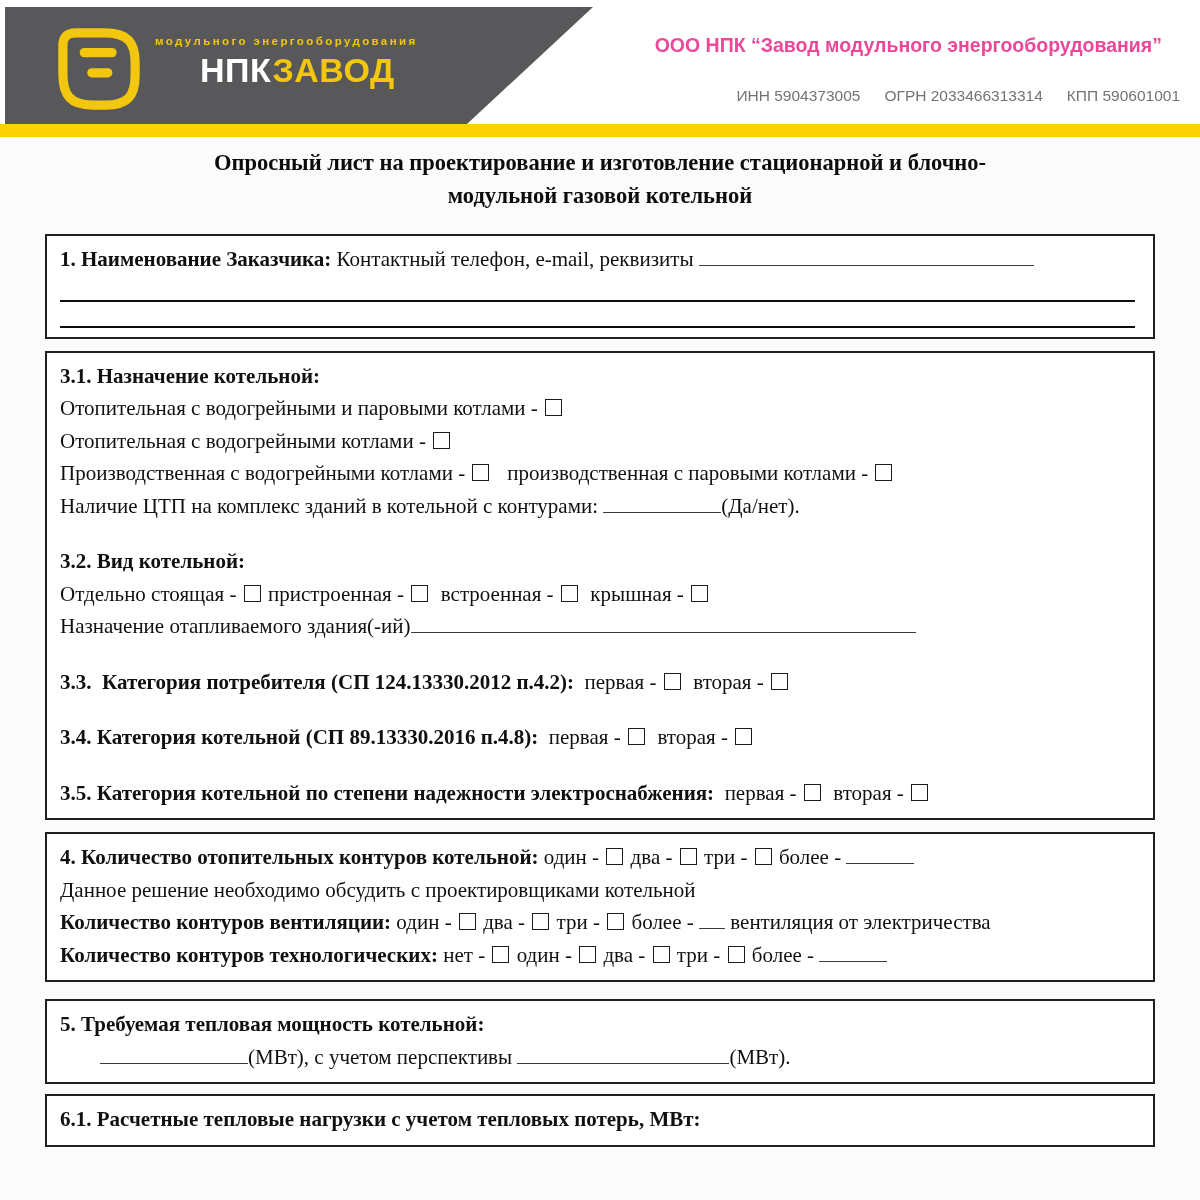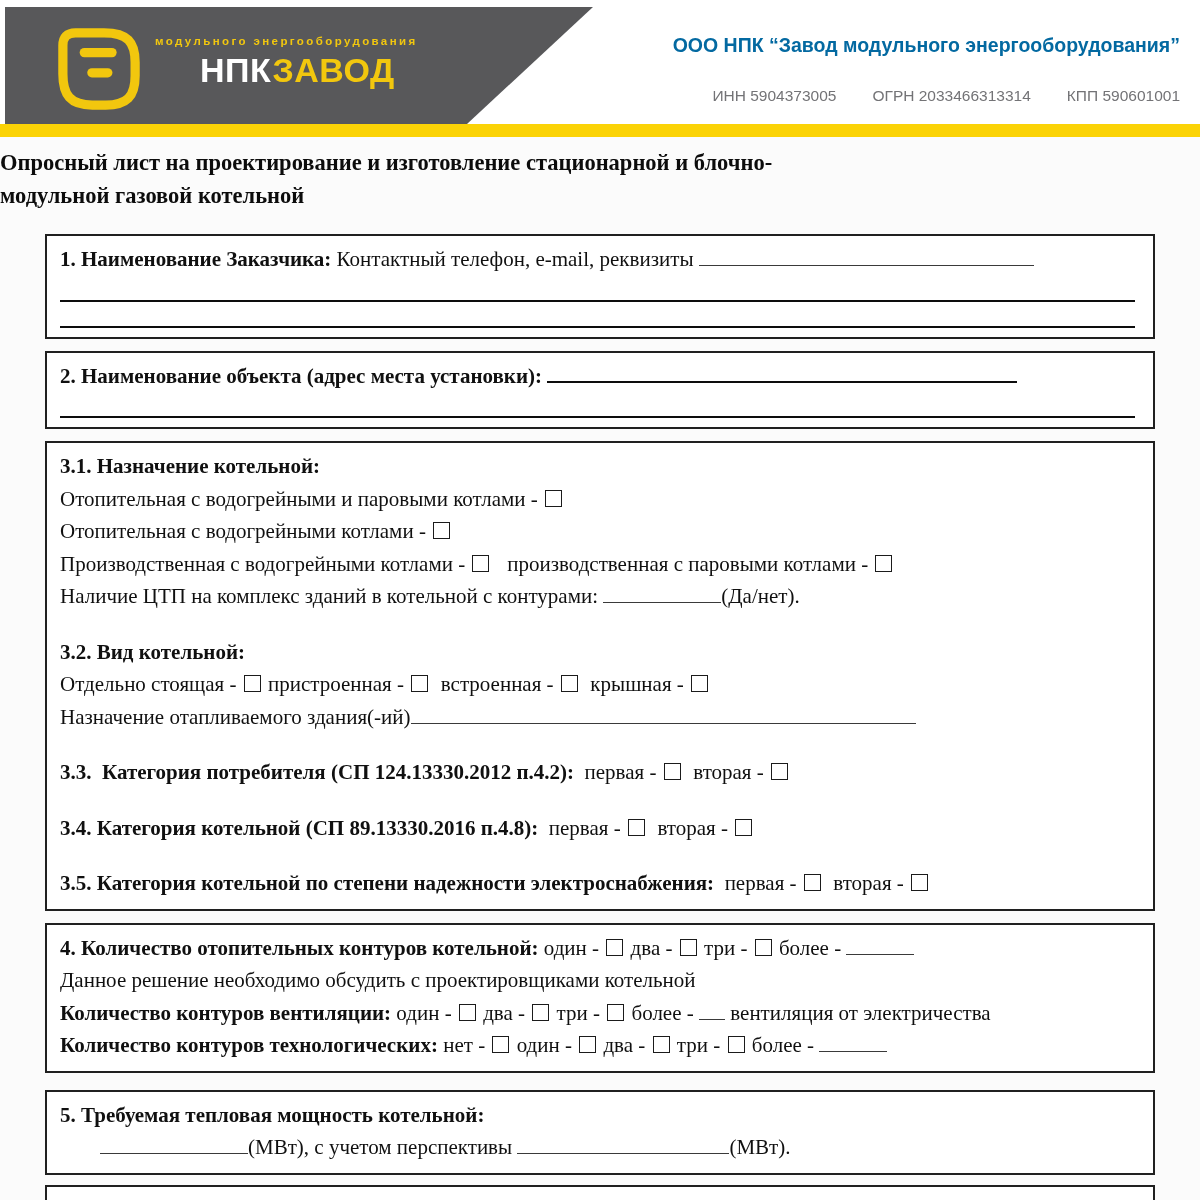--- a/index.html
+++ b/index.html
@@ -9,26 +9,26 @@
   
   .hdr{position:relative;height:137px;background:#fff;}
   .hdr-dark{position:absolute;left:5px;top:7px;width:592px;height:117px;background:#58585a;
             clip-path:polygon(0 0,588px 0,462px 117px,0 117px);}
   .logo{position:absolute;left:50px;top:20px;display:flex;align-items:flex-start;gap:12px;}
   .logo-icon{display:block;}
   .logo-text{padding-top:8px;}
   .tagline{font:700 11.5px "Liberation Sans",sans-serif;letter-spacing:2.4px;color:#f2c70e;margin-bottom:6px;white-space:nowrap;}
   .brand{font:700 34px "Liberation Sans",sans-serif;letter-spacing:.5px;color:#fff;white-space:nowrap;line-height:1;margin-left:45px;}
   .brand .yl{color:#f2c70e;}
-  .company{position:absolute;right:20px;top:34px;font:700 19.5px "Liberation Sans",sans-serif;color:#0369a1;white-space:nowrap;}
-  .reqs{position:absolute;right:20px;top:87px;display:flex;gap:36px;font:400 15.5px "Liberation Sans",sans-serif;color:#737376;white-space:nowrap;}
+  .company{position:absolute;right:38px;top:34px;font:700 19.5px "Liberation Sans",sans-serif;color:#ec4899;white-space:nowrap;}
+  .reqs{position:absolute;right:20px;top:87px;display:flex;gap:24px;font:400 15.5px "Liberation Sans",sans-serif;color:#737376;white-space:nowrap;}
   .stripe{position:absolute;left:0;right:0;top:124px;height:13px;background:#fbd306;}
 
   
-  .title{margin:9px 0 22px;font:700 22.5px "Liberation Serif",serif;color:#0c0c0c;line-height:33px;}
+  .title{margin:9px 0 22px;text-align:center;font:700 22.5px "Liberation Serif",serif;color:#0c0c0c;line-height:33px;}
 
   
   .box{margin:0 45px 12px;border:2.2px solid #202020;background:#fff;padding:7px 13px 9px;}
   [data-name="form-section-s4"]{margin-bottom:17px;}
   [data-name="form-section-s5"]{margin-bottom:10px;}
   .row{font:400 21px "Liberation Serif",serif;color:#101010;line-height:32.5px;white-space:pre;}
   .row .b{font-weight:700;}
   .row.gap{margin-top:23px;}
   .cb{display:inline-block;width:15px;height:15px;border:1.6px solid #1b1b1b;background:#fff;vertical-align:-1px;margin:0 2px;}
   .ul{display:inline-block;height:20px;border-bottom:1.5px solid #3a3a3a;}
@@ -67,24 +67,20 @@
     <div data-name="page-title-line1">Опросный лист на проектирование и изготовление стационарной и блочно-</div>
     <div data-name="page-title-line2">модульной газовой котельной</div>
   </div>
 
   <div data-name="form-body" id="form-body">
       <div class="box" data-name="form-section-s1">
         <div class="row" data-name="form-row"><span class="b" data-name="form-label">1. Наименование Заказчика:</span><span class="t" data-name="form-text"> Контактный телефон, e-mail, реквизиты </span><span class="ul" data-name="fill-in-line" style="width: 335px;"></span></div>
         <div class="row" data-name="form-row"><span class="ul full" data-name="fill-in-line"></span></div>
         <div class="row" data-name="form-row"><span class="ul full" data-name="fill-in-line"></span></div>
       </div>
-      <div class="box" data-name="form-section-s2">
-        <div class="row" data-name="form-row"><span class="b" data-name="form-label">2. Наименование объекта (адрес места установки): </span><span class="ul ulb" data-name="fill-in-line" style="width: 470px;"></span></div>
-        <div class="row" data-name="form-row"><span class="ul full" data-name="fill-in-line"></span></div>
-      </div>
       <div class="box" data-name="form-section-s3">
         <div class="row" data-name="form-row"><span class="b" data-name="form-label">3.1. Назначение котельной:</span></div>
         <div class="row" data-name="form-row"><span class="t" data-name="form-text">Отопительная с водогрейными и паровыми котлами - </span><span class="cb" data-name="checkbox"></span></div>
         <div class="row" data-name="form-row"><span class="t" data-name="form-text">Отопительная с водогрейными котлами - </span><span class="cb" data-name="checkbox"></span></div>
         <div class="row" data-name="form-row"><span class="t" data-name="form-text">Производственная с водогрейными котлами - </span><span class="cb" data-name="checkbox"></span><span class="t" data-name="form-text">   производственная с паровыми котлами - </span><span class="cb" data-name="checkbox"></span></div>
         <div class="row" data-name="form-row"><span class="t" data-name="form-text">Наличие ЦТП на комплекс зданий в котельной с контурами: </span><span class="ul" data-name="fill-in-line" style="width: 118px;"></span><span class="t" data-name="form-text">(Да/нет).</span></div>
         <div class="row gap" data-name="form-row"><span class="b" data-name="form-label">3.2. Вид котельной:</span></div>
         <div class="row" data-name="form-row"><span class="t" data-name="form-text">Отдельно стоящая - </span><span class="cb" data-name="checkbox"></span><span class="t" data-name="form-text"> пристроенная - </span><span class="cb" data-name="checkbox"></span><span class="t" data-name="form-text">  встроенная - </span><span class="cb" data-name="checkbox"></span><span class="t" data-name="form-text">  крышная - </span><span class="cb" data-name="checkbox"></span></div>
         <div class="row" data-name="form-row"><span class="t" data-name="form-text">Назначение отапливаемого здания(-ий)</span><span class="ul" data-name="fill-in-line" style="width: 505px;"></span></div>
         <div class="row gap" data-name="form-row"><span class="b" data-name="form-label">3.3.  Категория потребителя (СП 124.13330.2012 п.4.2):</span><span class="t" data-name="form-text">  первая - </span><span class="cb" data-name="checkbox"></span><span class="t" data-name="form-text">  вторая - </span><span class="cb" data-name="checkbox"></span></div>

